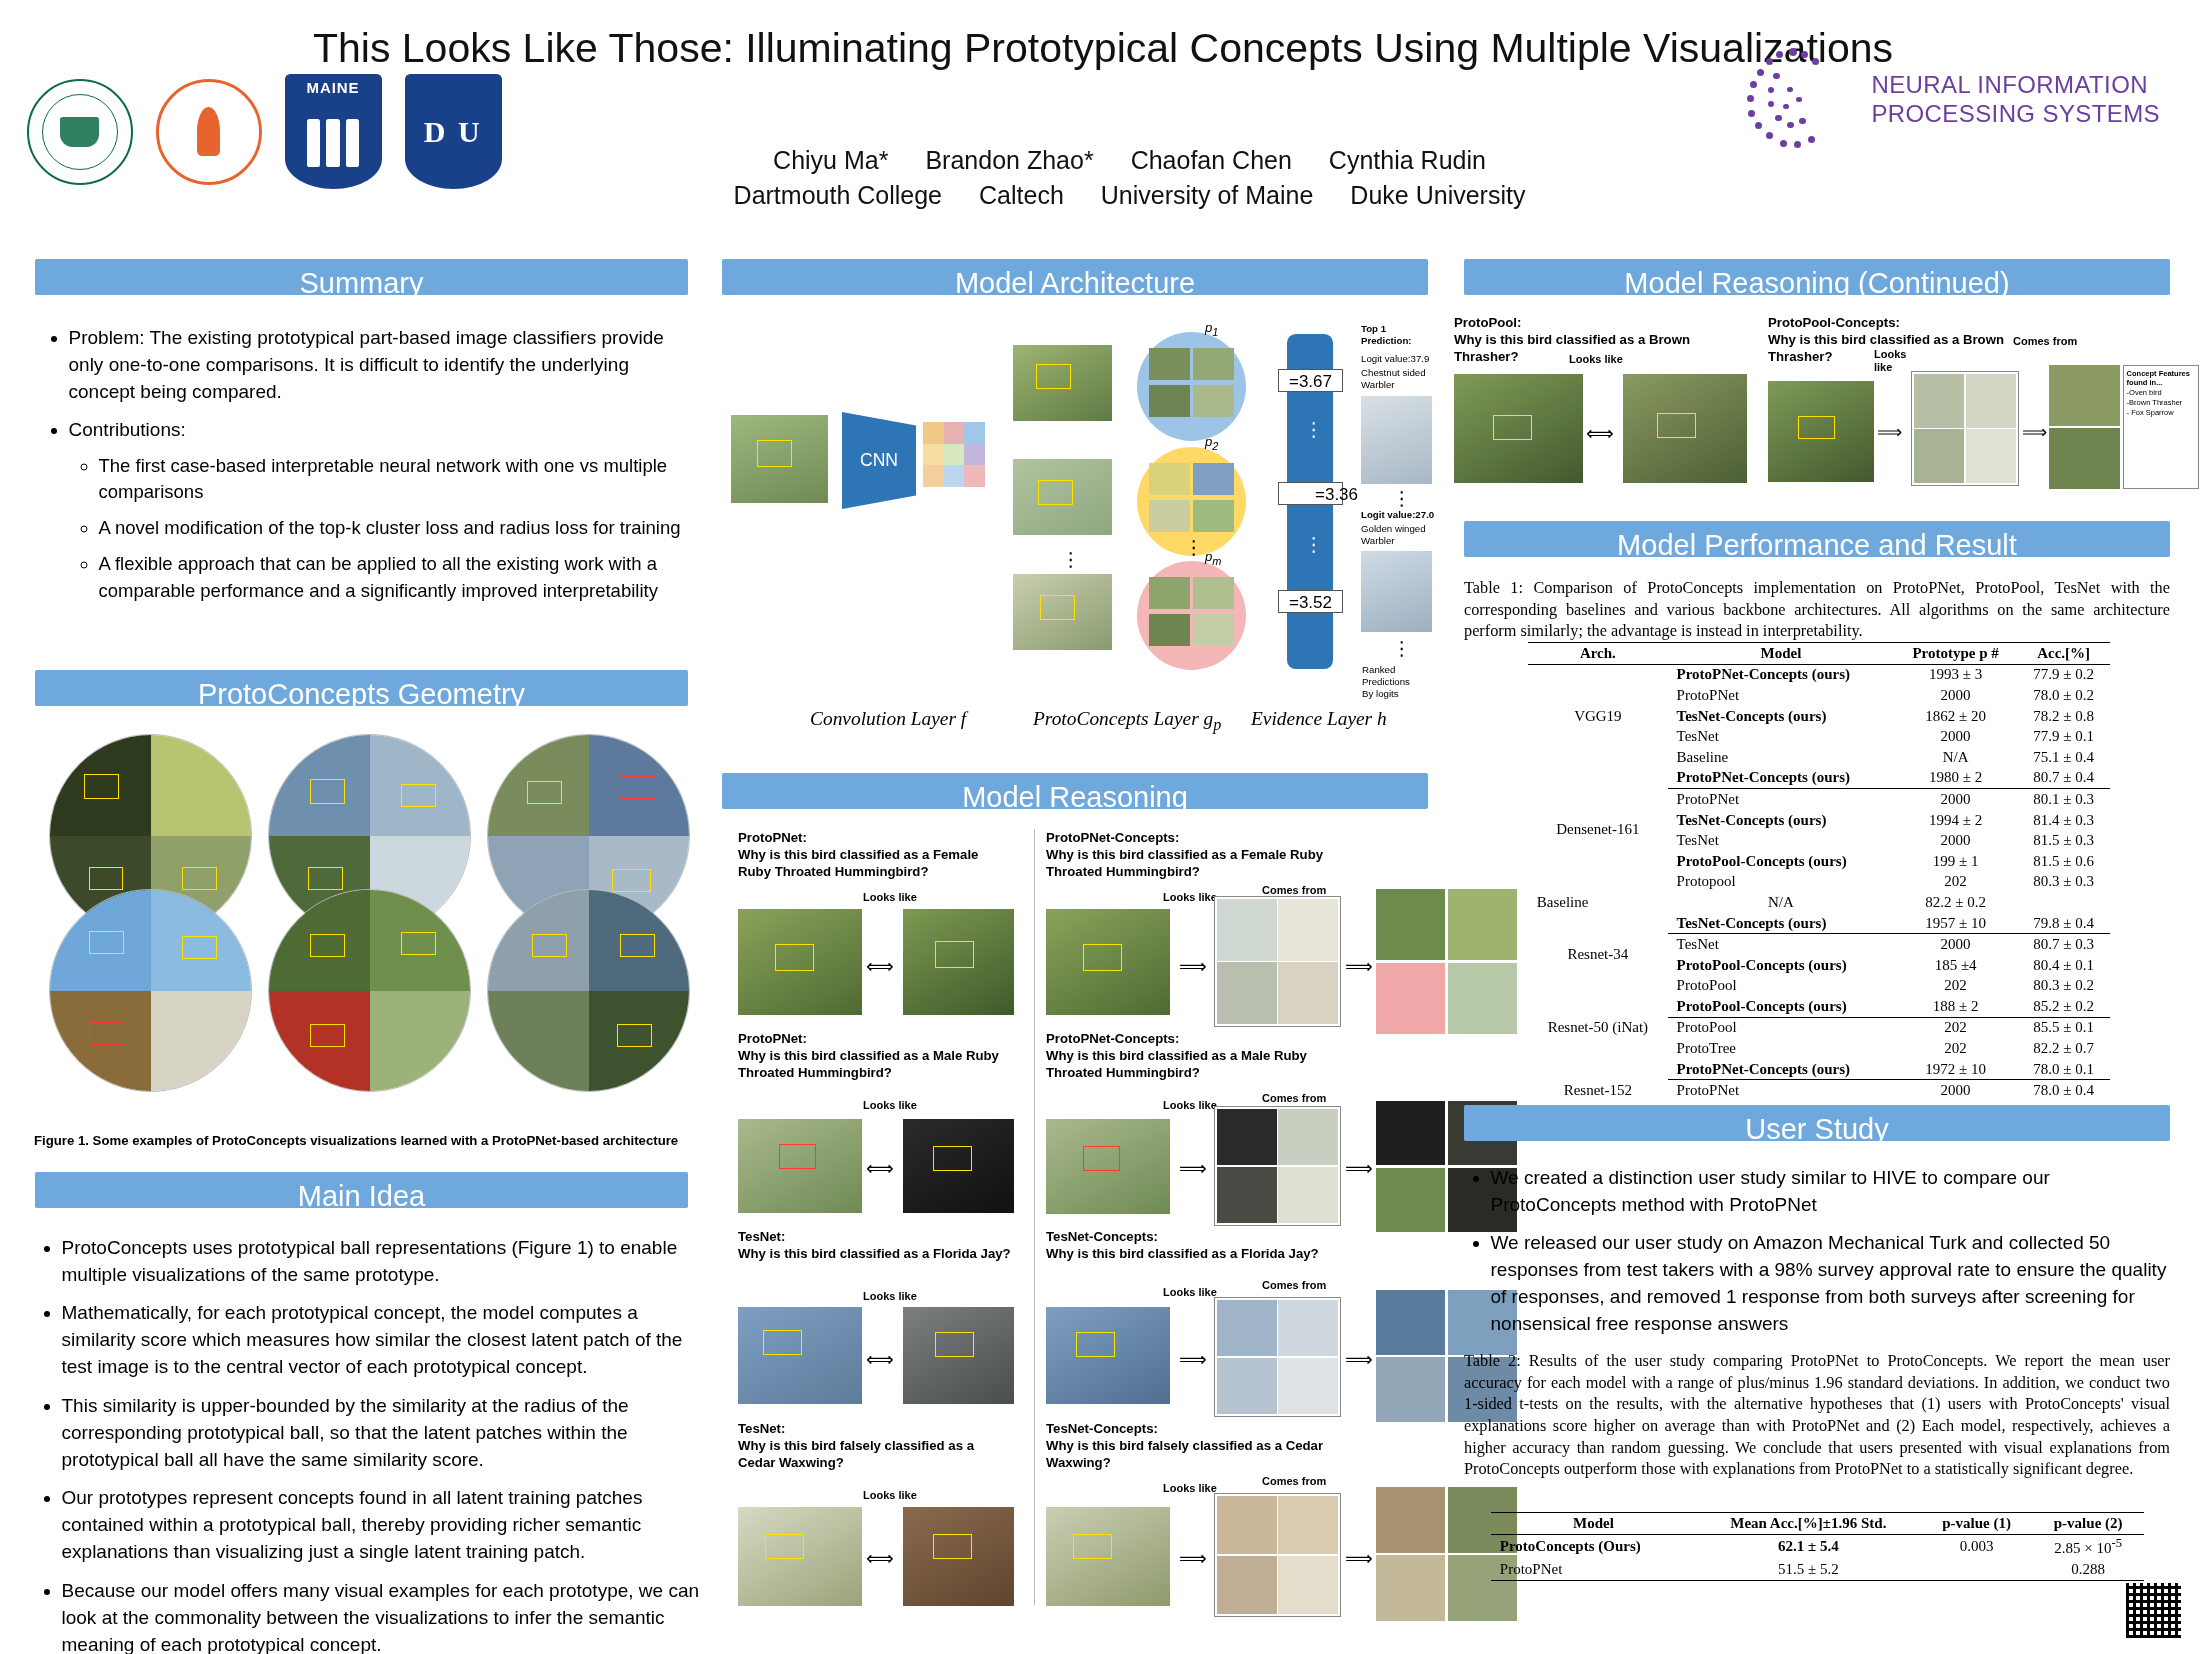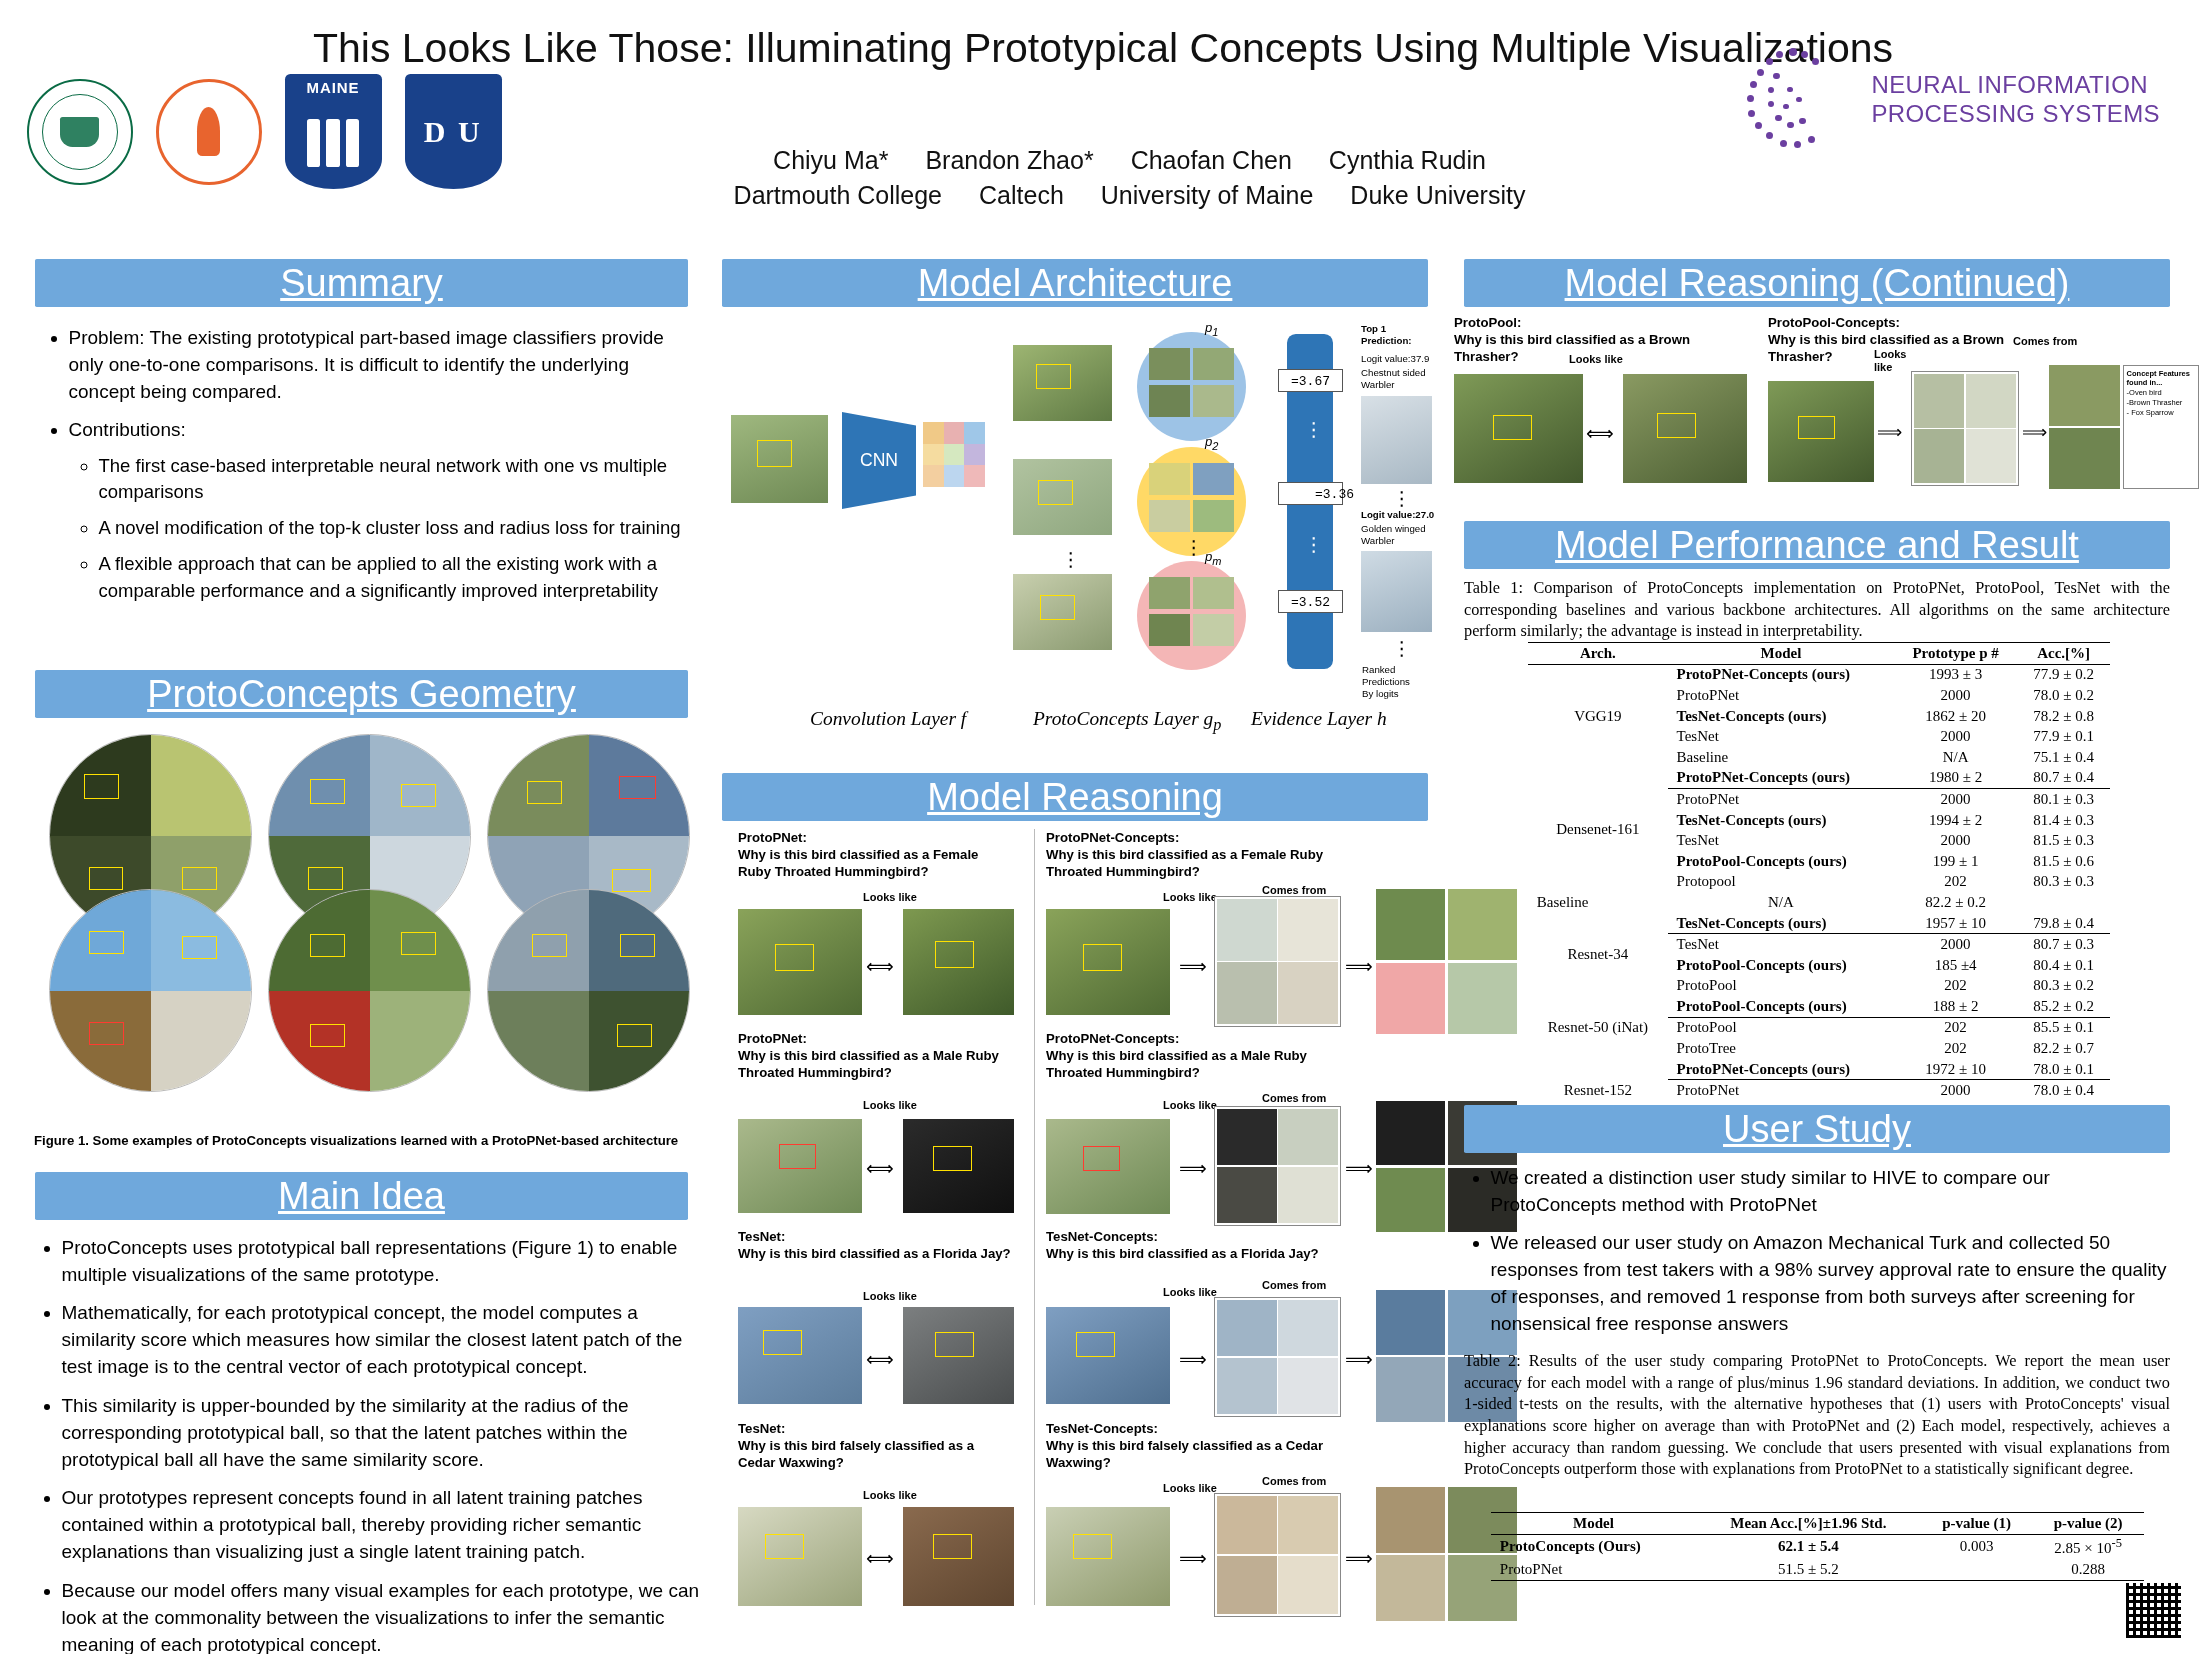--- a/index.html
+++ b/index.html
@@ -46,25 +46,24 @@
   .neurips .swirl { width:106px; height:106px; position:relative; }
   .neurips .swirl span { position:absolute; background:#6b3fa0; border-radius:50%; }
   .neurips .txt { color:#6b3fa0; font-size:24px; line-height:1.22; font-weight:400; letter-spacing:0.4px; }
 
   
   .sec-head {
     position:absolute;
     background:#6fa8dc;
     color:#ffffff;
     text-align:center;
-    font-size:38px;
+    font-size:29px;
     line-height:48px;
-    height:48px;
+    height:36px;
     border-radius:1.8px;
-    text-decoration:underline;
   }
 
   .panel { position:absolute; }
 
   
   ul.bul { margin:0; padding-left:26.5px; }
   ul.bul > li { margin-bottom:11.5px; font-size:19px; line-height:1.42; }
   ul.sub { margin:8.8px 0 3.5px 0; padding-left:30px; list-style:circle; }
   ul.sub > li { margin-bottom:9.7px; font-size:18.5px; line-height:1.42; }
 
@@ -91,21 +90,21 @@
   .bold { font-weight:bold; }
   .ctr { text-align:center; }
 
   
   .arch-lbl { position:absolute; font-family:"Liberation Serif", serif; font-size:19.4px; font-style:italic; }
 
   .cnn { position:absolute; background:#2e75b6; color:#fff; display:flex; align-items:center; justify-content:center; font-size:17.6px;
          clip-path:polygon(0 0,100% 14%,100% 86%,0 100%); }
   .pcircle { position:absolute; border-radius:50%; }
   .evidence { position:absolute; background:#2e75b6; border-radius:8.8px; }
-  .logitbox { position:absolute; background:#fff; border:0.9px solid #555; font-size:13px; text-align:center;font-family:Liberation Mono, monospace; }
+  .logitbox { position:absolute; background:#fff; border:0.9px solid #555; font-size:17px; text-align:center; }
 
   .smalltxt { position:absolute; font-size:9.7px; line-height:1.25; }
   .reason-lbl { position:absolute; font-size:13.2px; font-weight:bold; line-height:1.3; }
   .mini-lbl { position:absolute; font-size:11px; font-weight:bold; }
   .vsep { position:absolute; width:0.9px; background:#bbb; }
 
   .qr { position:absolute; right:25px; bottom:16px; width:55px; height:55px; background:
      repeating-linear-gradient(90deg,#000 0 3.5px,#fff 3.5px 7px),
      repeating-linear-gradient(0deg,#000 0 3.5px,transparent 3.5px 7px);
      background-blend-mode:multiply; }

